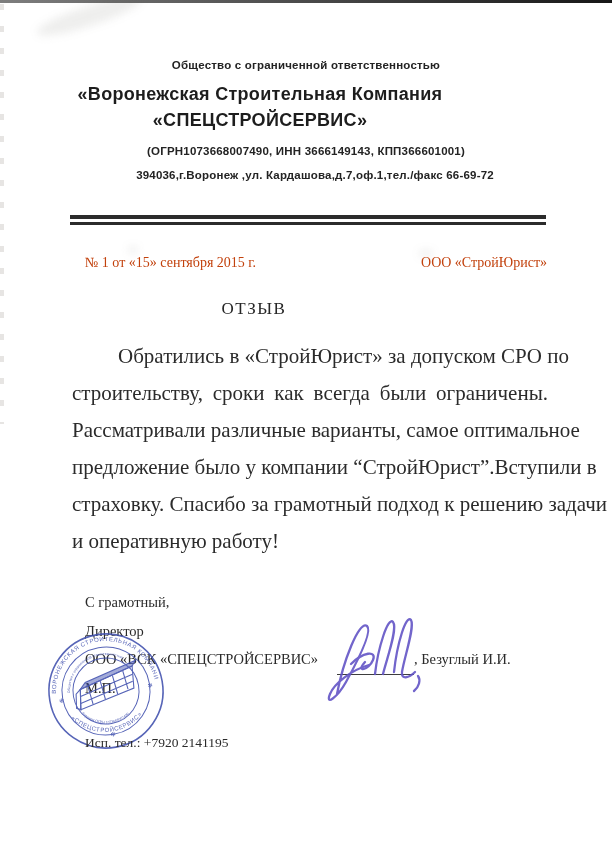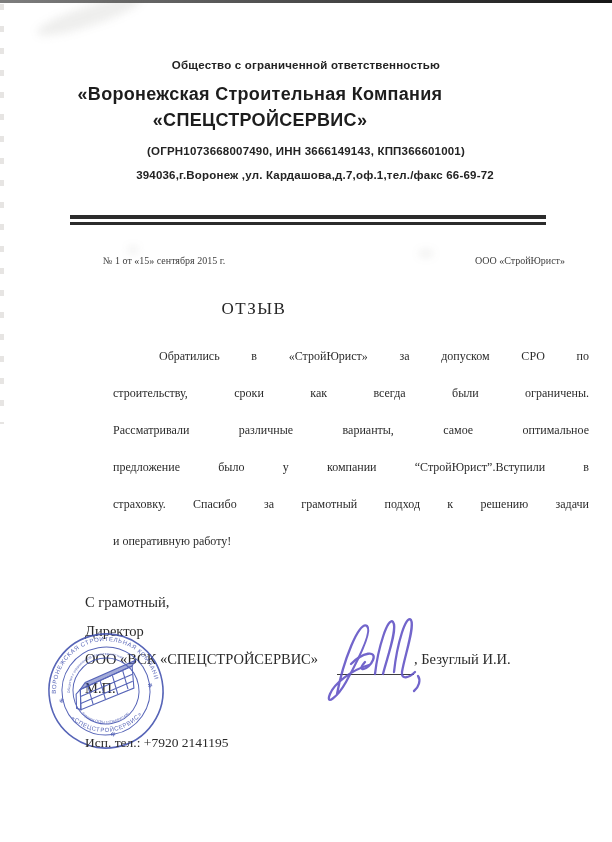--- a/index.html
+++ b/index.html
@@ -25,27 +25,27 @@
   .lh-big{position:absolute;left:0;width:520px;font-size:18px;letter-spacing:.3px;color:#1d1d1d;}
   .lh-1{top:59px;}
   .lh-2{top:84px;}
   .lh-3{top:110px;}
   .lh-4{top:145px;}
   .lh-5{top:169px;margin-left:9px;}
 
   .divider{position:absolute;left:70px;top:215px;width:476px;height:3px;
     border-top:4px solid #2b2b2b;border-bottom:3px solid #2b2b2b;}
 
-  .ref-row{position:absolute;left:103px;top:255px;width:462px;
-    display:flex;justify-content:space-between;font-size:10px;color:#404040;}
+  .ref-row{position:absolute;left:85px;top:255px;width:462px;
+    display:flex;justify-content:space-between;font-size:14px;color:#c2410c;}
 
   .title{position:absolute;left:0;top:299px;width:508px;text-align:center;
     font-size:17px;letter-spacing:1.5px;color:#262626;}
 
-  .body{position:absolute;left:72px;top:338px;width:476px;font-size:12px;color:#2b2b2b;margin-left:41px;}
+  .body{position:absolute;left:72px;top:338px;width:476px;font-size:21px;color:#2b2b2b;}
   .body .bline{height:37px;line-height:37px;white-space:nowrap;
     text-align:justify;text-align-last:justify;}
   .body .bline.indent{padding-left:46px;}
   .body .bline.last{text-align-last:left;}
 
   .closing{position:absolute;left:85px;top:594px;font-size:14.5px;color:#2a2a2a;}
   .closing div{position:absolute;left:0;white-space:nowrap;}
   .cl-1{top:0;}
   .cl-2{top:29px;}
   .cl-3{top:57px;}

